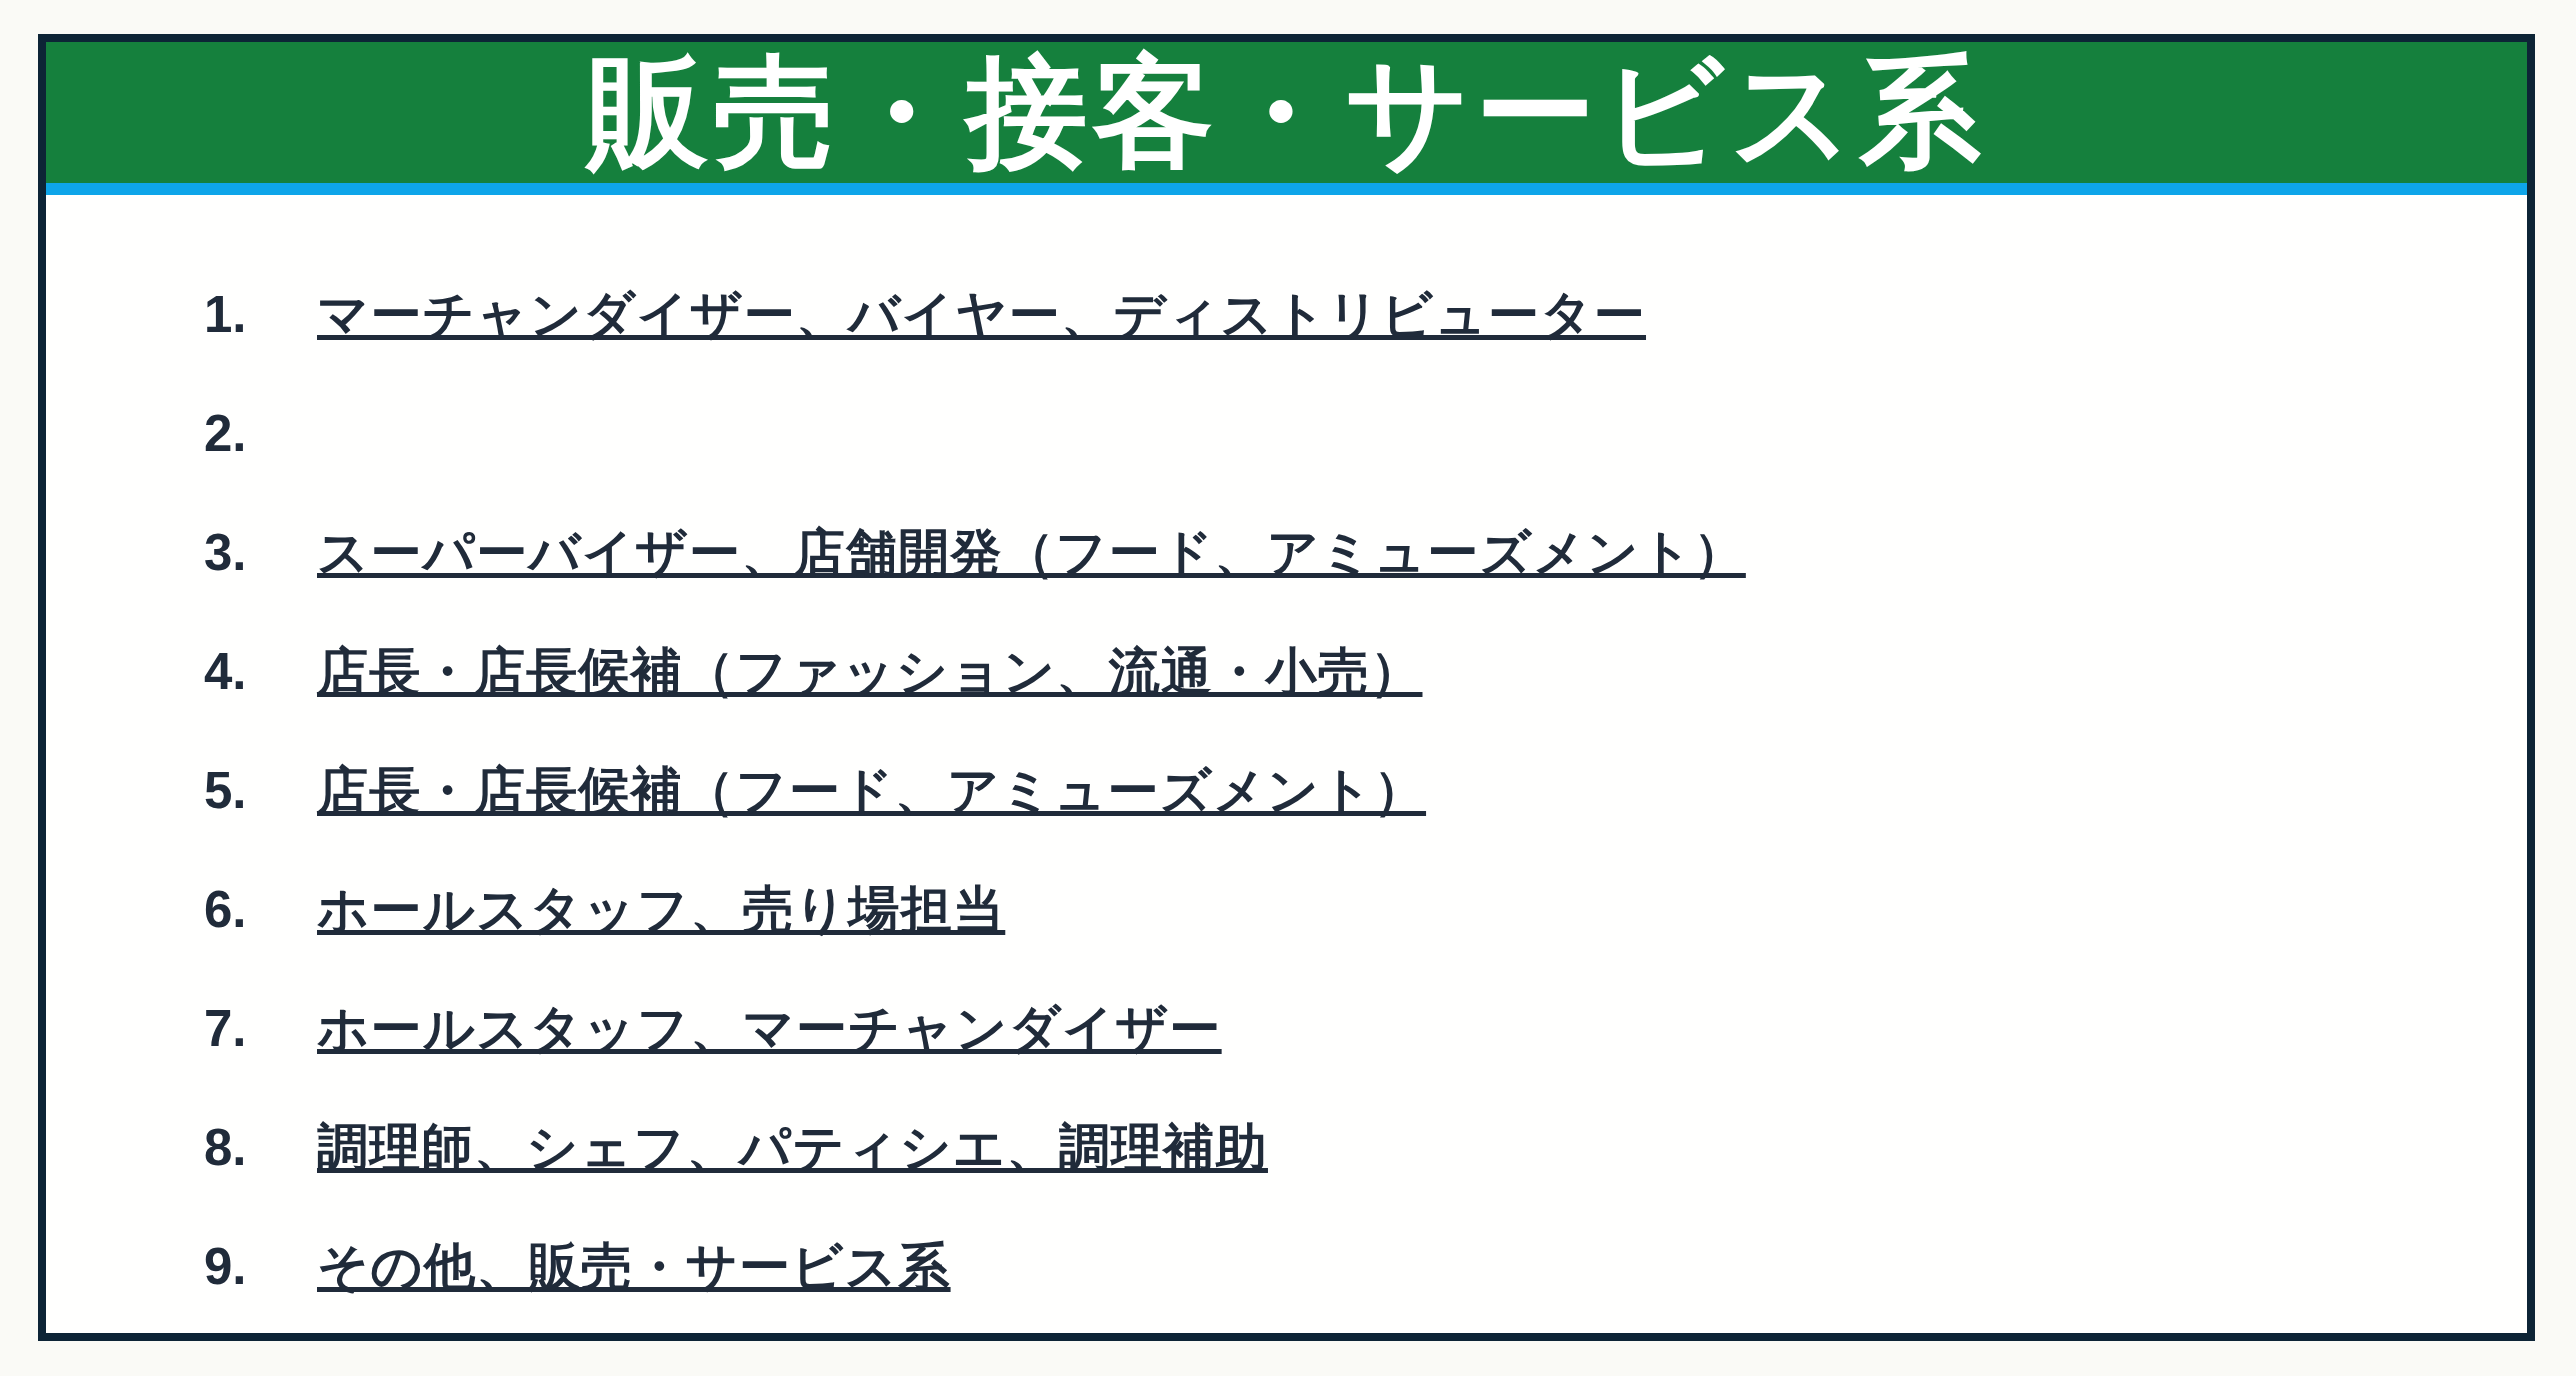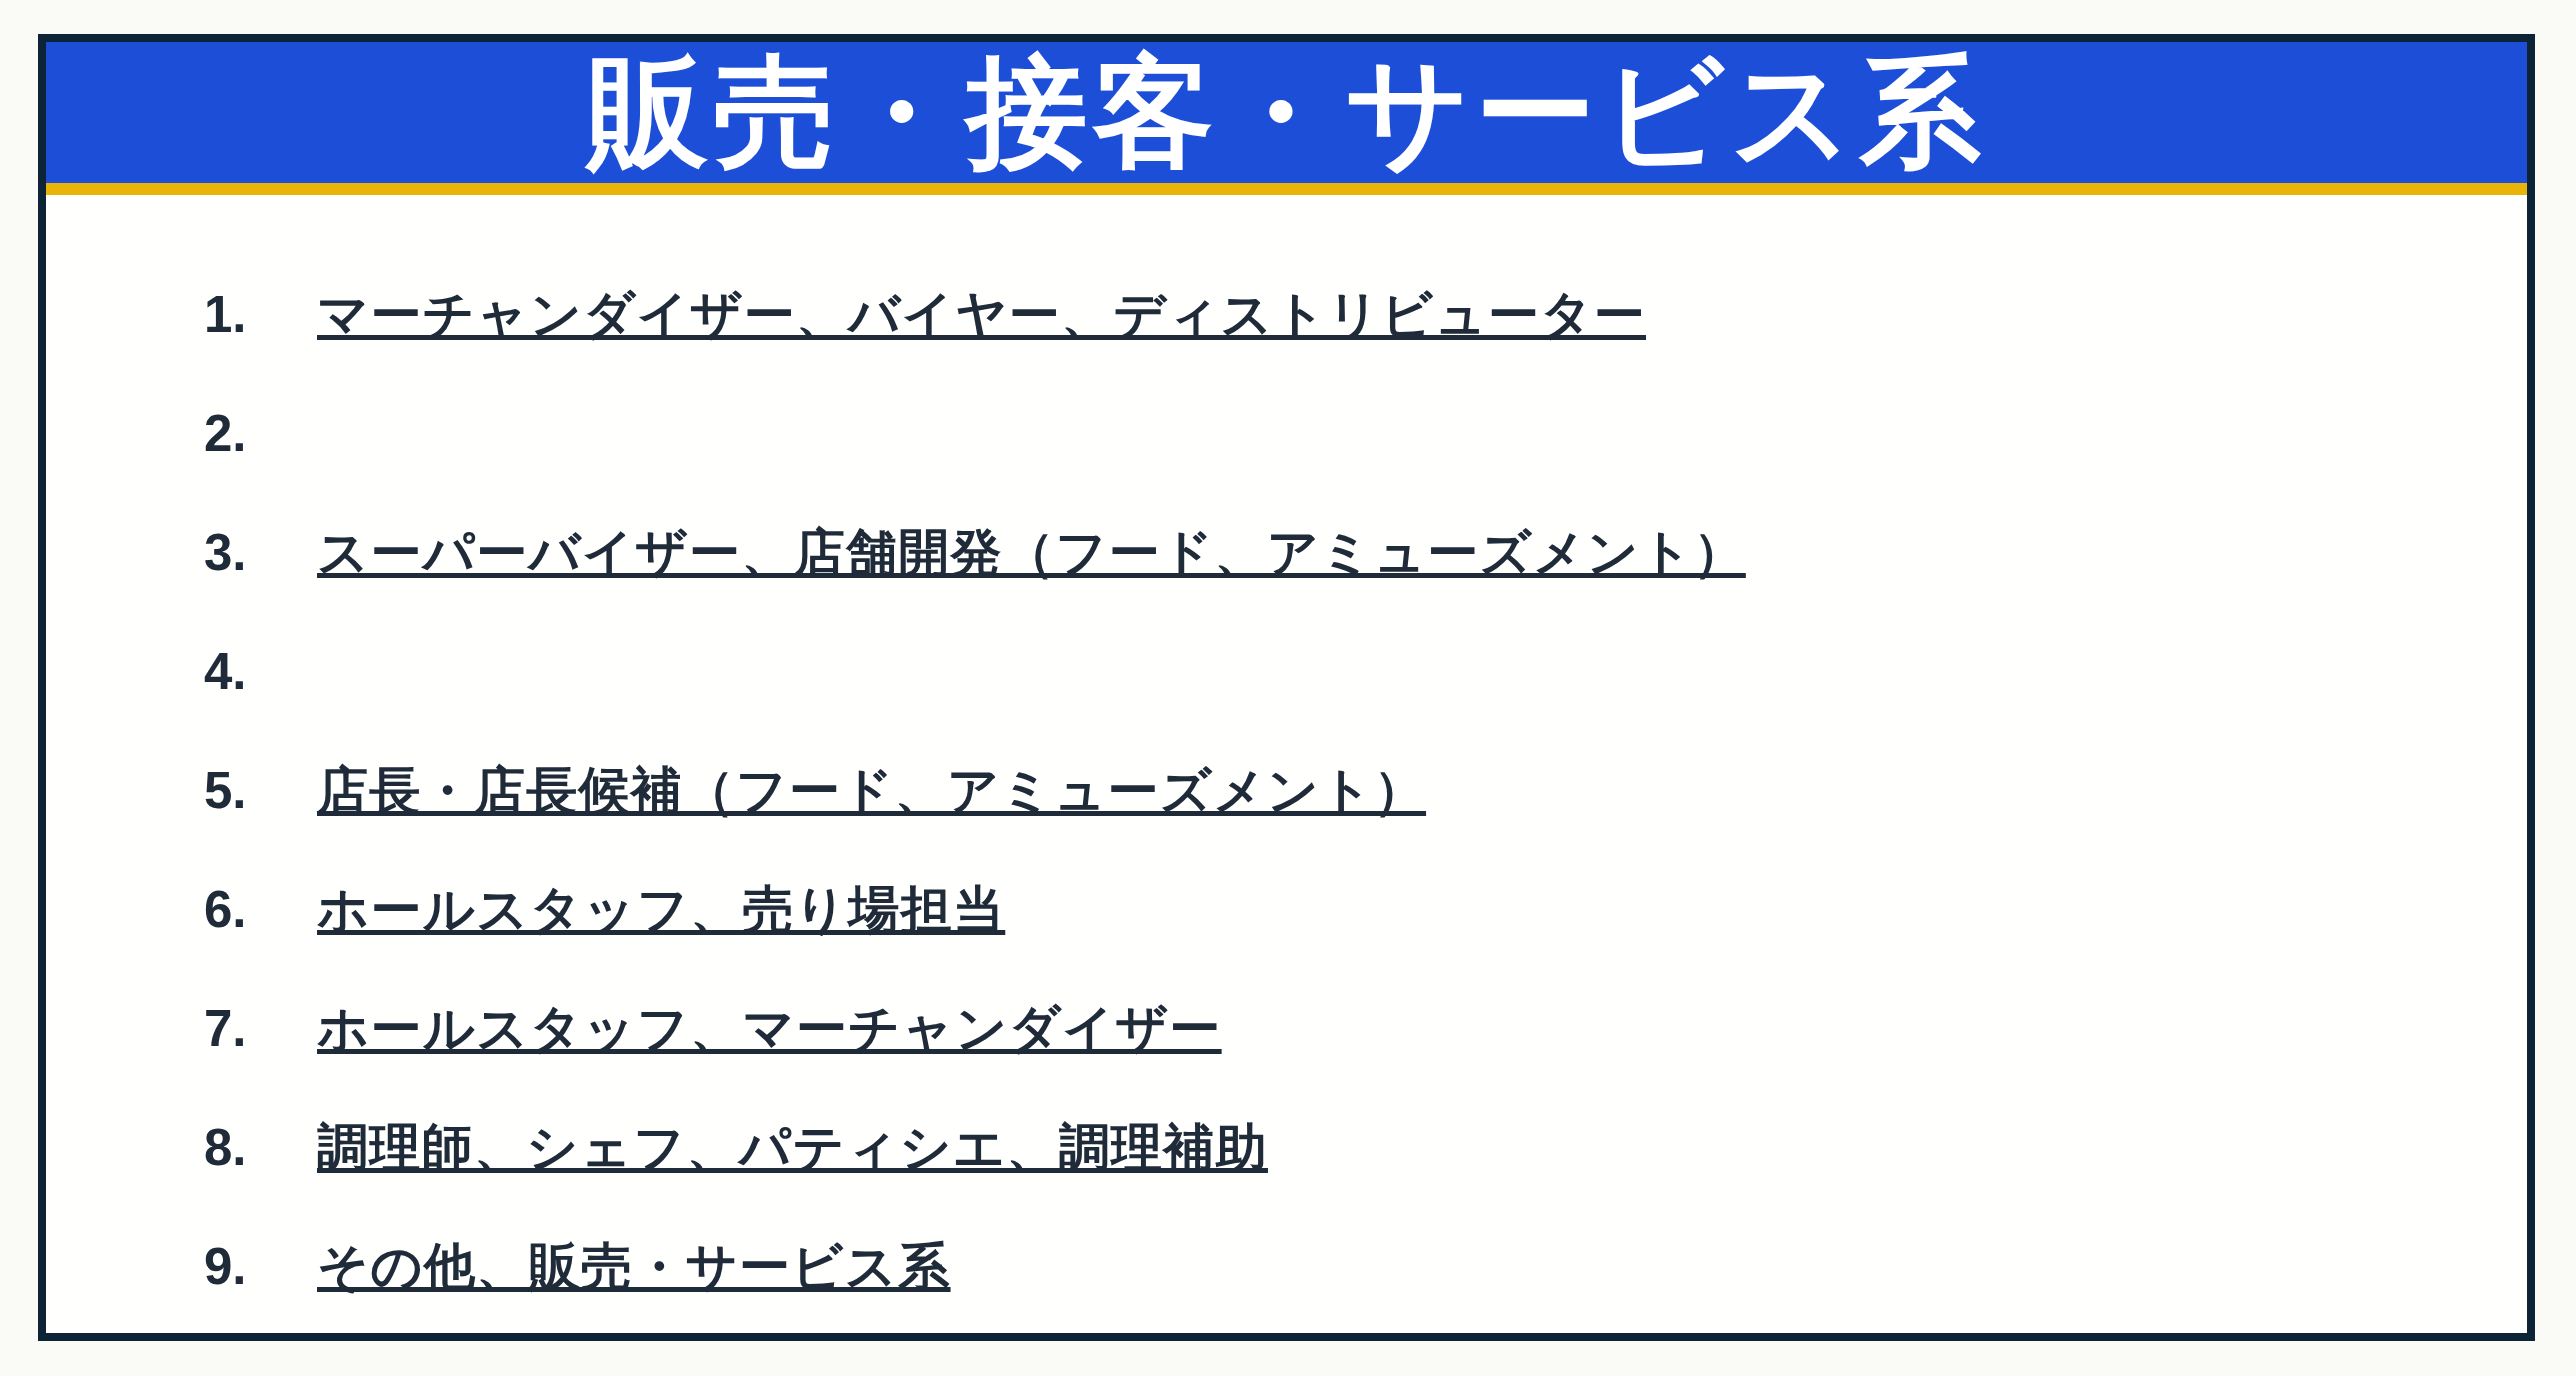--- a/index.html
+++ b/index.html
@@ -21,22 +21,22 @@
     width: 2497px;
     height: 1307px;
     box-sizing: border-box;
     border: 8px solid #0d2436;
     background: #fffffe;
   }
   .card-header {
     box-sizing: border-box;
     width: 100%;
     height: 153px;
-    background: #1d4ed8;
-    border-bottom: 12px solid #eab308;
+    background: #15803d;
+    border-bottom: 12px solid #0ea5e9;
     display: flex;
     align-items: center;
     justify-content: center;
   }
   .card-title {
     color: #ffffff;
     font-size: 121px;
     font-weight: 700;
     letter-spacing: 5.4px;
     line-height: 141px;
@@ -88,20 +88,21 @@
       </li>
       <li class="job-item">
         <span class="job-number">2.</span>
       </li>
       <li class="job-item">
         <span class="job-number">3.</span>
         <span class="job-label">スーパーバイザー、店舗開発（フード、アミューズメント）</span>
       </li>
       <li class="job-item">
         <span class="job-number">4.</span>
+        <span class="job-label">店長・店長候補（ファッション、流通・小売）</span>
       </li>
       <li class="job-item">
         <span class="job-number">5.</span>
         <span class="job-label">店長・店長候補（フード、アミューズメント）</span>
       </li>
       <li class="job-item">
         <span class="job-number">6.</span>
         <span class="job-label">ホールスタッフ、売り場担当</span>
       </li>
       <li class="job-item">

